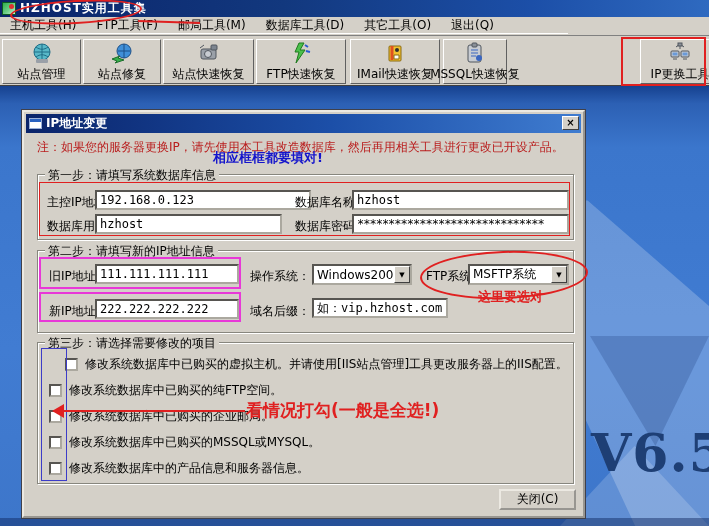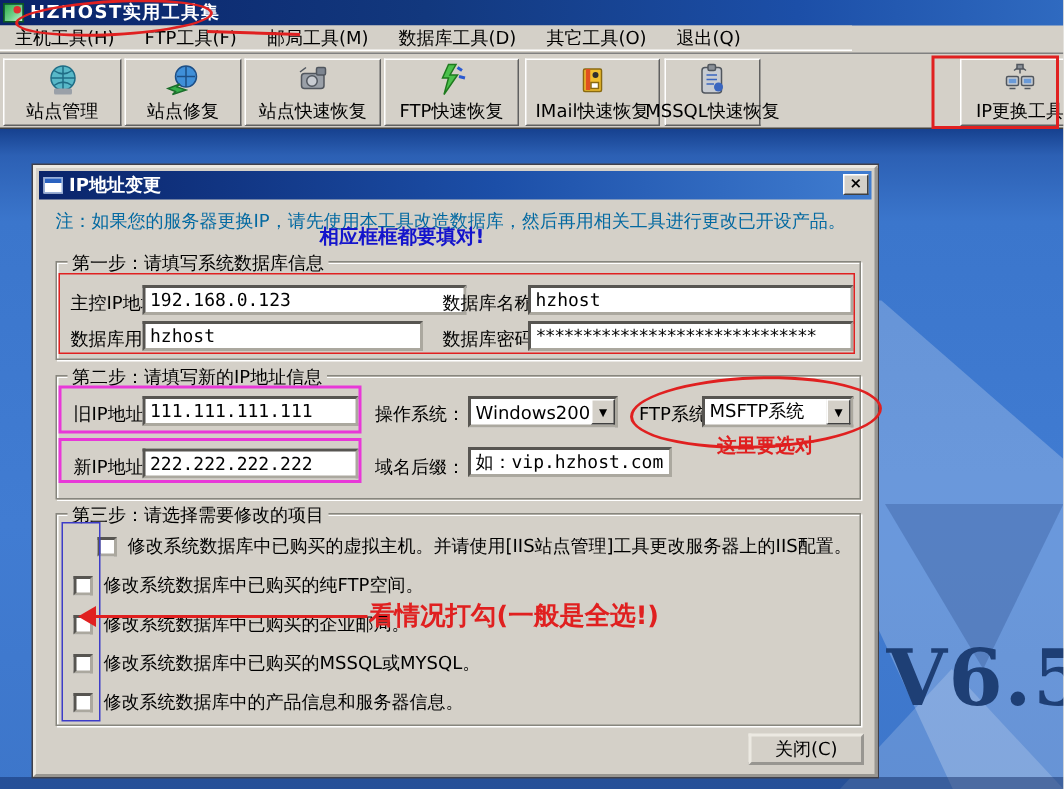--- a/index.html
+++ b/index.html
@@ -48,21 +48,21 @@
   .dlg-titlebar { position:absolute; left:2px; top:2px; width:555px; height:19px;
     background:linear-gradient(90deg,#0a246a 0%,#1c4fa8 55%,#3f7cd0 100%);
     display:flex; align-items:center; padding-left:3px; }
   .dlg-titlebar .ttl { color:#fff; font-size:12px; font-weight:bold; margin-left:4px; }
   .dlgicon { width:13px; height:11px; background:#fff; border:1px solid #9ab0d8; position:relative; }
   .dlgicon::before { content:""; position:absolute; left:0; top:0; right:0; height:3px; background:#2a62c0; }
   .closebtn { position:absolute; right:4px; top:4px; width:17px; height:14px; background:#d4d0c8;
     border:1px solid; border-color:#fff #404040 #404040 #fff; font-size:10px; font-weight:bold;
     display:flex; align-items:center; justify-content:center; line-height:1; cursor:default; }
 
-  .note { position:absolute; left:13px; top:27px; width:540px; font-size:12px; color:#0369a1; }
+  .note { position:absolute; left:13px; top:27px; width:540px; font-size:12px; color:#b91c1c; }
 
   .groupbox { position:absolute; border:1px solid #87867e; box-shadow:inset 1px 1px 0 #fff, 1px 1px 0 #fff; }
   .legend { position:absolute; top:-8px; left:7px; background:#d4d0c8; padding:0 3px; font-size:12px; color:#000; white-space:nowrap; }
 
   .flabel { position:absolute; font-size:12px; color:#000; white-space:nowrap; }
   .tfield { position:absolute; height:20px; background:#fff; border:2px inset #aba89f;
     font-family:"DejaVu Sans Mono","Liberation Mono",monospace; font-size:12px; padding:1px 3px; color:#000; }
   .dd { position:absolute; height:21px; background:#fff; border:2px inset #aba89f; display:flex; align-items:center; }
   .dd .val { flex:1; font-size:12px; padding-left:3px; white-space:nowrap; overflow:hidden; }
   .dd .arrow { width:16px; height:100%; background:#d4d0c8; border:1px solid; border-color:#fff #404040 #404040 #fff;

